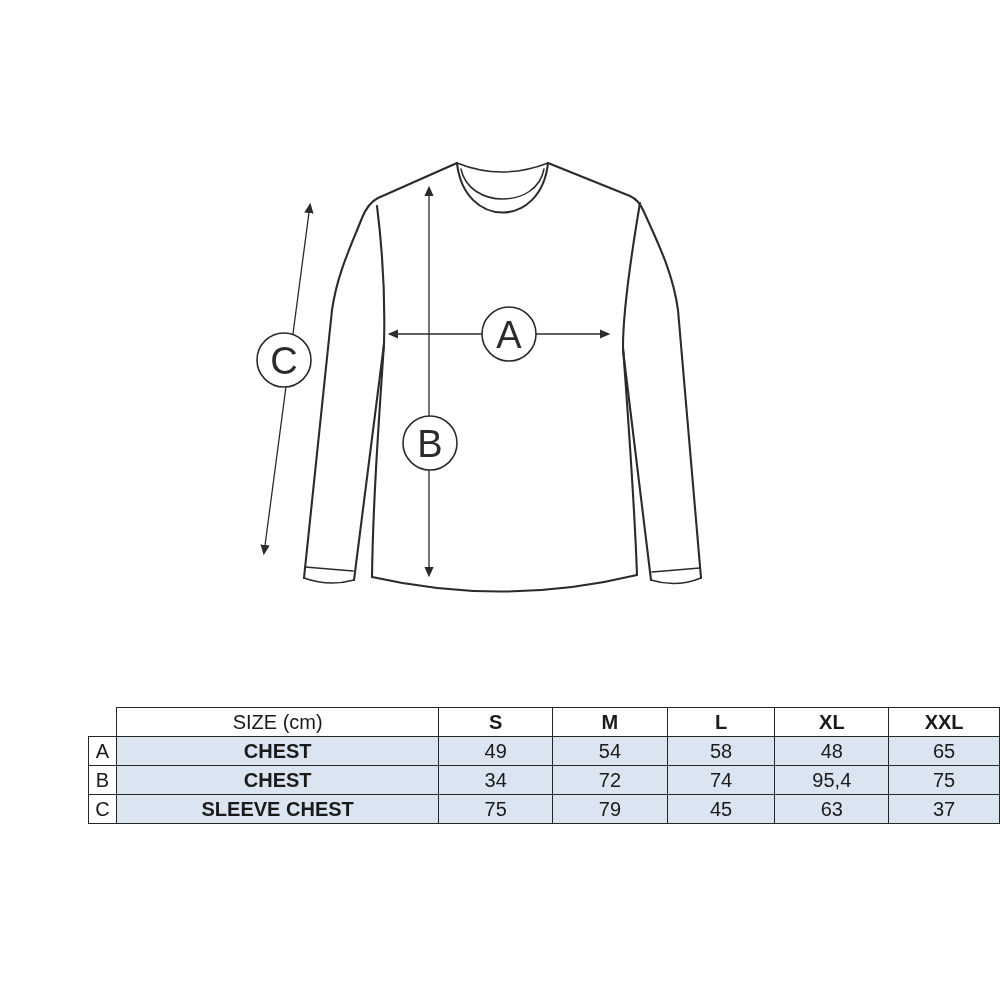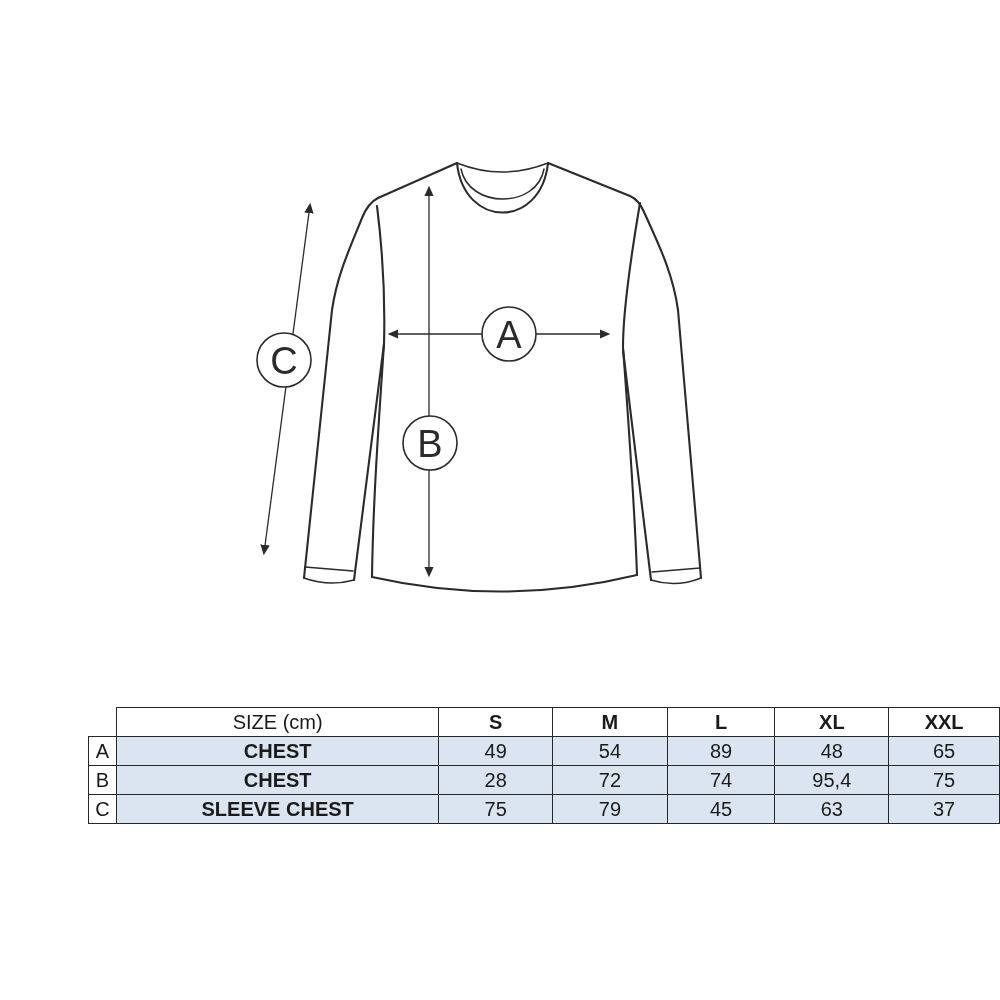--- a/index.html
+++ b/index.html
@@ -149,28 +149,28 @@
       <td class="b">M</td>
       <td class="b">L</td>
       <td class="b">XL</td>
       <td class="b">XXL</td>
     </tr>
     <tr>
       <td class="abc">A</td>
       <td class="blue b">CHEST</td>
       <td class="blue">49</td>
       <td class="blue">54</td>
-      <td class="blue">89</td>
+      <td class="blue">58</td>
       <td class="blue">48</td>
       <td class="blue">65</td>
     </tr>
     <tr>
       <td class="abc">B</td>
       <td class="blue b">CHEST</td>
-      <td class="blue">28</td>
+      <td class="blue">34</td>
       <td class="blue">72</td>
       <td class="blue">74</td>
       <td class="blue">95,4</td>
       <td class="blue">75</td>
     </tr>
     <tr>
       <td class="abc">C</td>
       <td class="blue b">SLEEVE CHEST</td>
       <td class="blue">75</td>
       <td class="blue">79</td>

